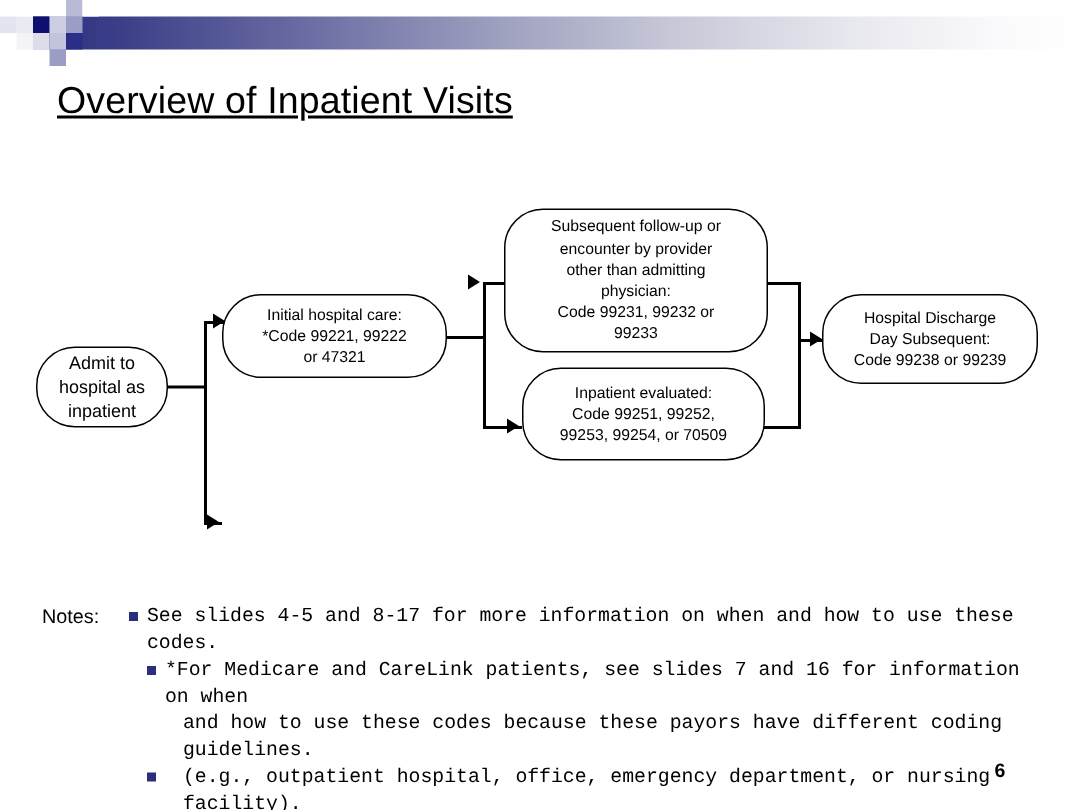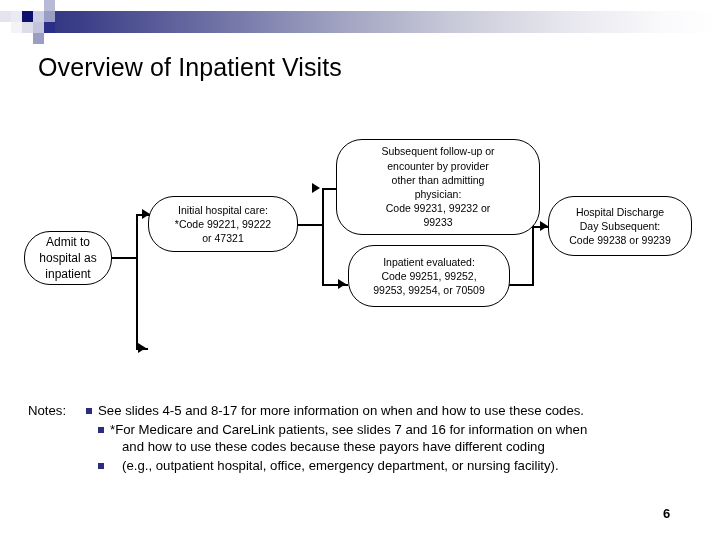--- a/index.html
+++ b/index.html
@@ -38,20 +38,21 @@
 
   
   #slide-title {
     position: absolute;
     left: 38px;
     top: 53px;
     font-size: 25px;
     letter-spacing: 0.1px;
     color: #000000;
     white-space: nowrap;
+    text-decoration: underline;
   }
 
   
   #flowchart {
     position: absolute;
     left: 0;
     top: 0;
     width: 720px;
     height: 400px;
   }
@@ -69,21 +70,21 @@
     line-height: 1.35;
     color: #000000;
     padding: 2px 6px;
   }
   .node .ln { display: block; white-space: nowrap; }
   .u { text-decoration: underline; }
 
   
   #node-admit      { left: 24px;  top: 231px; width: 88px;  height: 54px;  border-radius: 26px; font-size: 12px; }
   #node-initial    { left: 148px; top: 196px; width: 150px; height: 56px; border-radius: 26px; }
-  #node-subseq     { left: 336px; top: 139px; width: 204px; height: 96px; border-radius: 26px; }
+  #node-subseq     { left: 336px; top: 139px; width: 176px; height: 96px; border-radius: 26px; }
   #node-consults   { left: 348px; top: 245px; width: 162px; height: 62px; border-radius: 26px; }
   #node-discharge  { left: 548px; top: 196px; width: 144px; height: 60px; border-radius: 26px; }
   #node-sameday    { left: 140px; top: 316px; width: 168px; height: 66px; border-radius: 26px; }
 
   
   .line { position: absolute; background: #000000; }
   .h { height: 2px; }
   .v { width: 2px; }
   .arrow {
     position: absolute;
@@ -110,20 +111,21 @@
   }
   #notes .note-list {
     margin: 0;
     padding: 0;
     list-style: none;
   }
   #notes .note-item {
     position: relative;
     padding-left: 14px;
     margin-bottom: 1px;
+    font-family: Liberation Mono, monospace;
   }
   #notes .note-item .bullet {
     position: absolute;
     left: 2px;
     top: 6px;
     width: 6px;
     height: 6px;
     background: #2b2e7e;
   }
   #notes .note-item .sub { padding-left: 12px; display: block; }
@@ -224,20 +226,21 @@
   <span class="notes-label">Notes:</span>
   <ul class="note-list">
     <li class="note-item nl-1">
       <span class="bullet"></span>
       <span>See slides 4-5 and 8-17 for more information on when and how to use these codes.</span>
     </li>
     <li class="note-item nl-rest">
       <span class="bullet"></span>
       <span>*For Medicare and CareLink patients, see slides 7 and 16 for information on when</span>
       <span class="sub">and how to use these codes because these payors have different coding</span>
+      <span class="sub">guidelines.</span>
     </li>
     <li class="note-item nl-rest">
       <span class="bullet"></span>
       <span class="sub">(e.g., outpatient hospital, office, emergency department, or nursing facility).</span>
     </li>
   </ul>
 </div>
 
 <div id="page-number">6</div>
 

